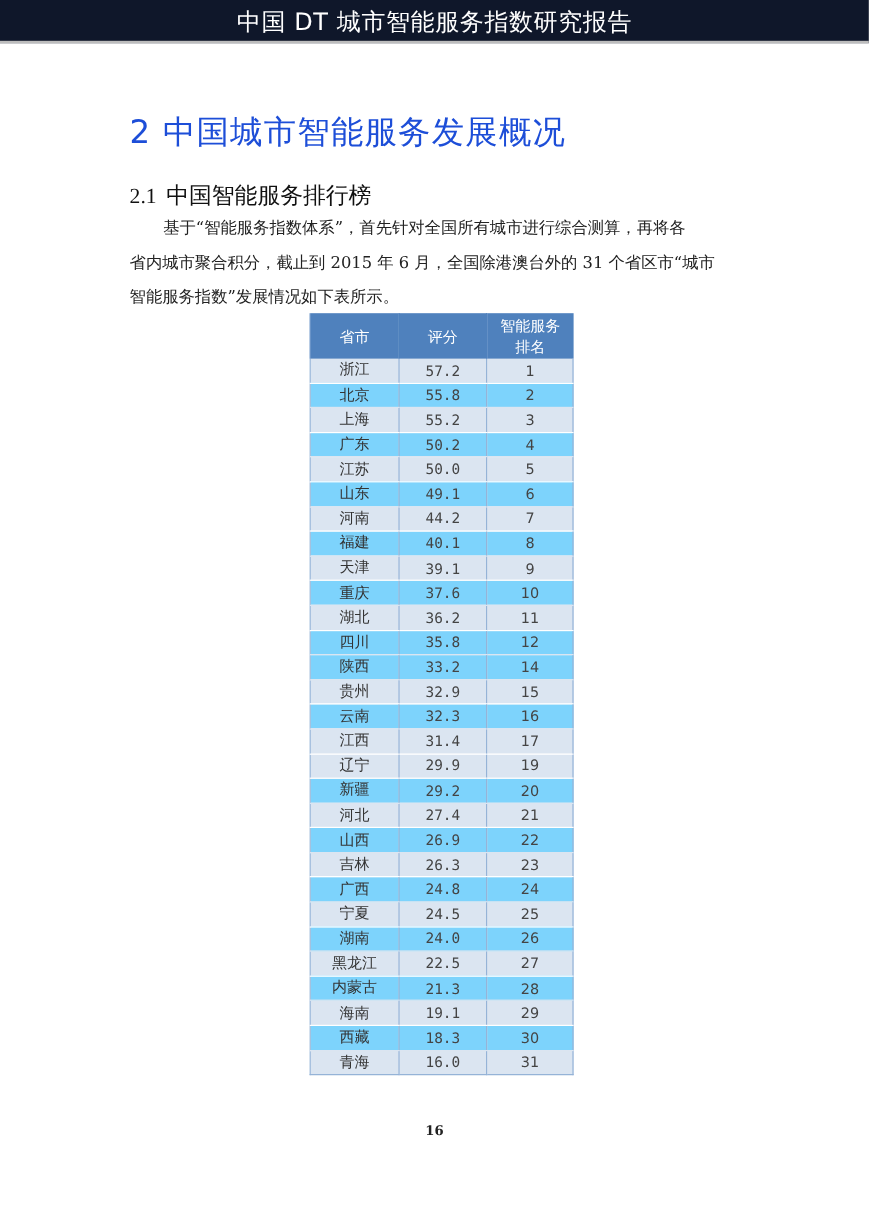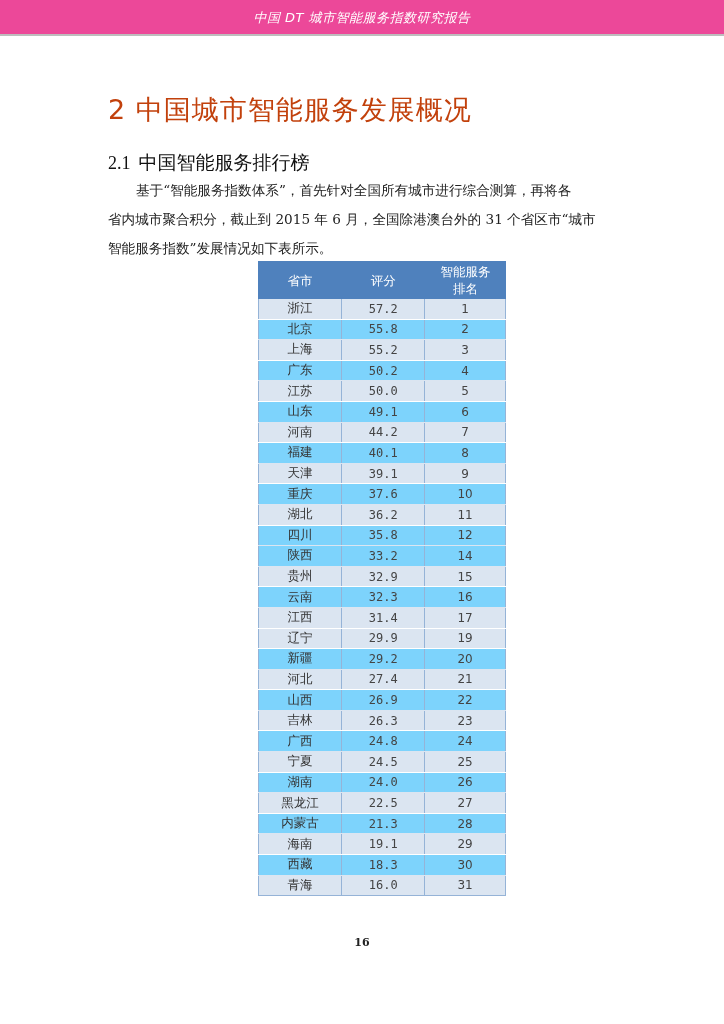--- a/index.html
+++ b/index.html
@@ -2,41 +2,41 @@
 <html><head>
 <meta charset="utf-8">
 <style>
   html, body { margin: 0; padding: 0; }
   body {
     width: 724px; height: 1024px; background: #ffffff; position: relative; overflow: hidden;
     font-family: "DejaVu Serif", "Liberation Serif", serif; color: #1a1a1a;
   }
   .running-header {
     position: absolute; left: 0; top: 0; width: 724px; height: 34px;
-    background: #ec4899; border-bottom: 2px solid #bdbdbd;
+    background: #0f172a; border-bottom: 2px solid #bdbdbd;
     color: #ffffff; text-align: center; line-height: 36px;
-    font-family: "DejaVu Sans", "Liberation Sans", sans-serif; font-size: 13px; letter-spacing: 0.5px; font-style: italic;
+    font-family: "DejaVu Sans", "Liberation Sans", sans-serif; font-size: 20px; letter-spacing: 0.5px;
   }
   .chapter-title {
     position: absolute; left: 108px; top: 92px; font-size: 27px; font-weight: normal;
-    font-family: "DejaVu Sans", "Liberation Sans", sans-serif; color: #c2410c; letter-spacing: 1px;
+    font-family: "DejaVu Sans", "Liberation Sans", sans-serif; color: #1d4ed8; letter-spacing: 1px;
   }
   .section-title {
     position: absolute; left: 108px; top: 150px; font-size: 19px;
     font-family: "DejaVu Sans", "Liberation Sans", sans-serif; color: #111;
   }
   .section-title .num { font-family: Liberation Serif, serif; margin-right: 8px; font-size: 18px; }
   .para {
     position: absolute; left: 108px; top: 176px; width: 506px;
     font-size: 13.6px; line-height: 29px; color: #222; text-align: justify;
   }
   .para p { margin: 0; }
   .para .indent { padding-left: 28px; }
   table.rank {
-    position: absolute; left: 258px; top: 261px; width: 248px;
+    position: absolute; left: 258px; top: 261px; width: 220px;
     border-collapse: collapse; font-size: 12.5px;
     font-family: "DejaVu Sans", "Liberation Sans", sans-serif;
   }
   table.rank th {
     background: #4f81bd; color: #ffffff; font-weight: normal; height: 38px;
     line-height: 17px; font-size: 12.5px; padding: 0; border-left: 1px solid #4f81bd;
   }
   table.rank td {
     height: 19.6px; padding: 0; text-align: center; color: #333;
     border-left: 1px solid #95b3d7; border-right: 1px solid #95b3d7;

